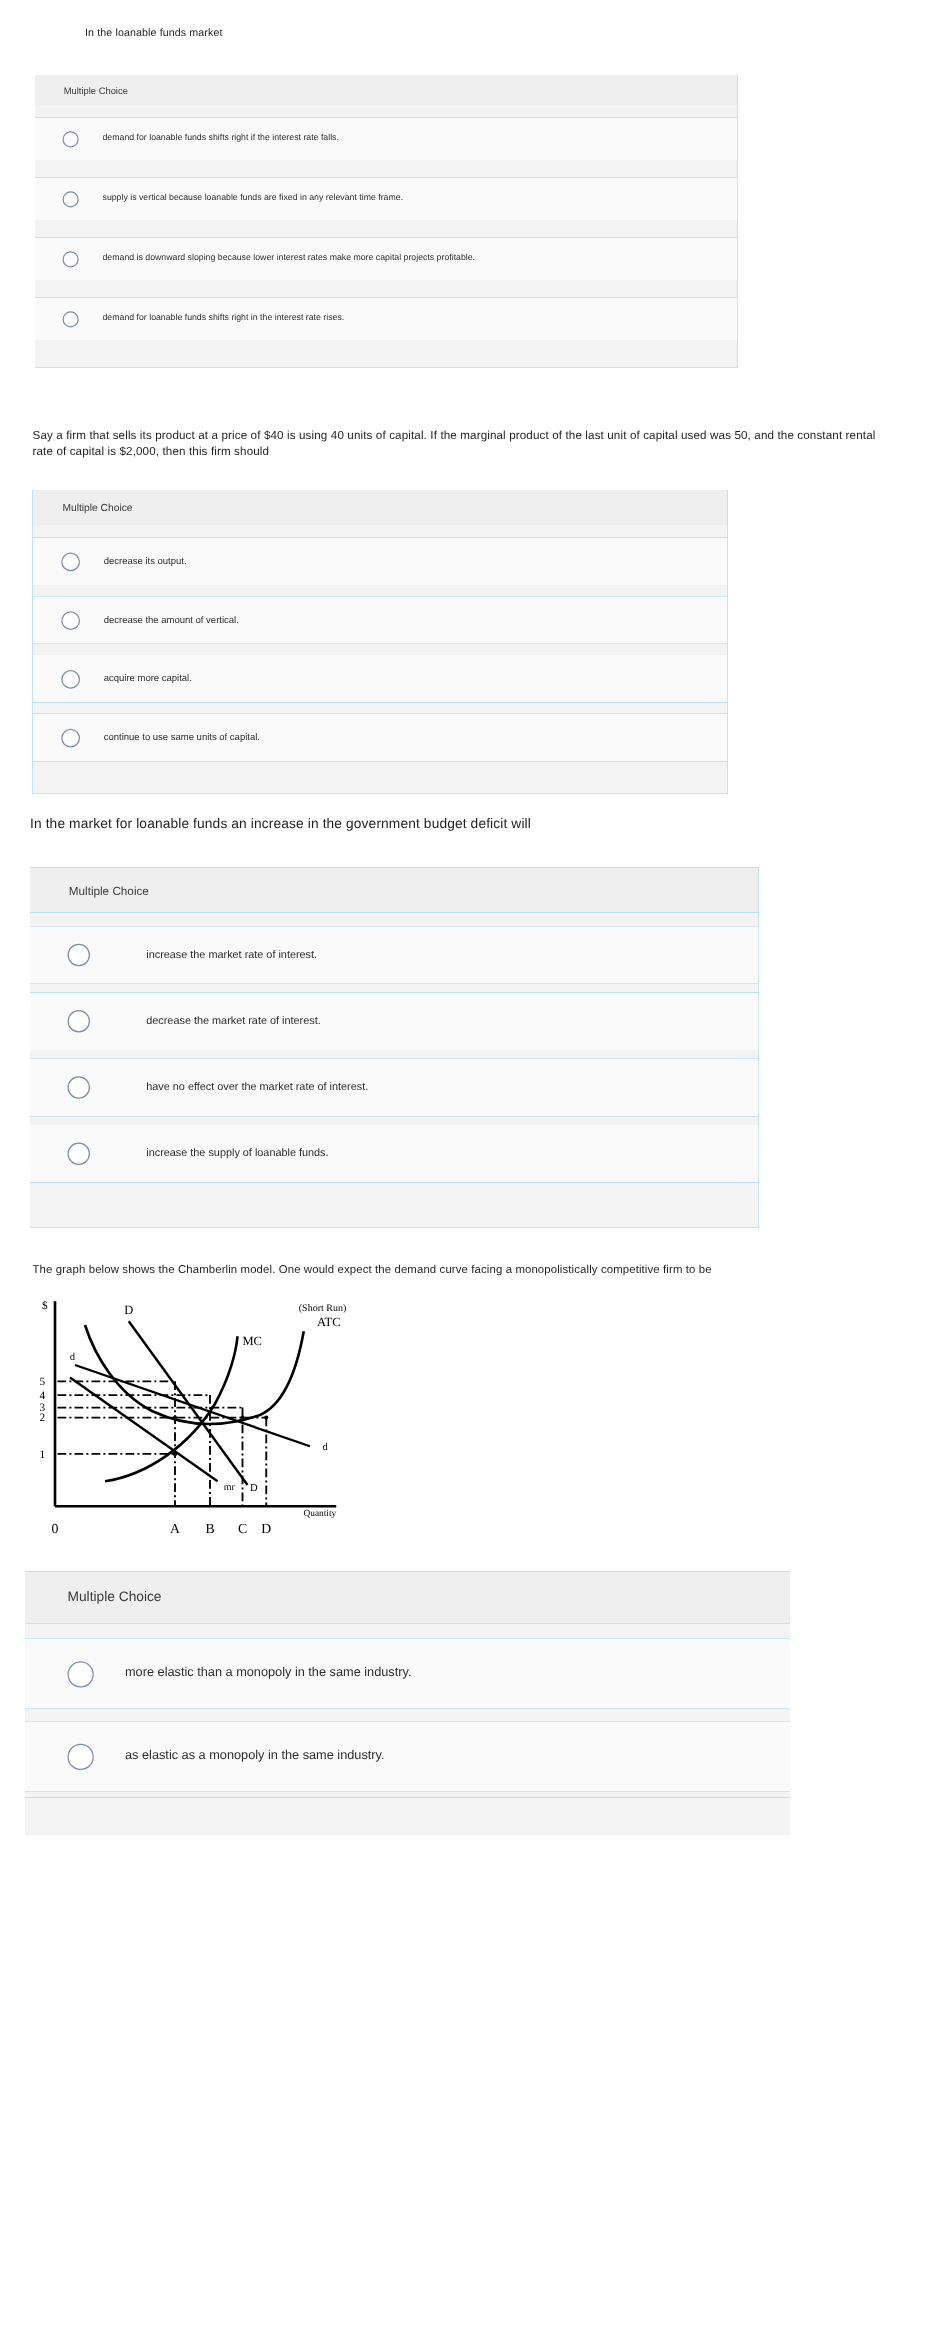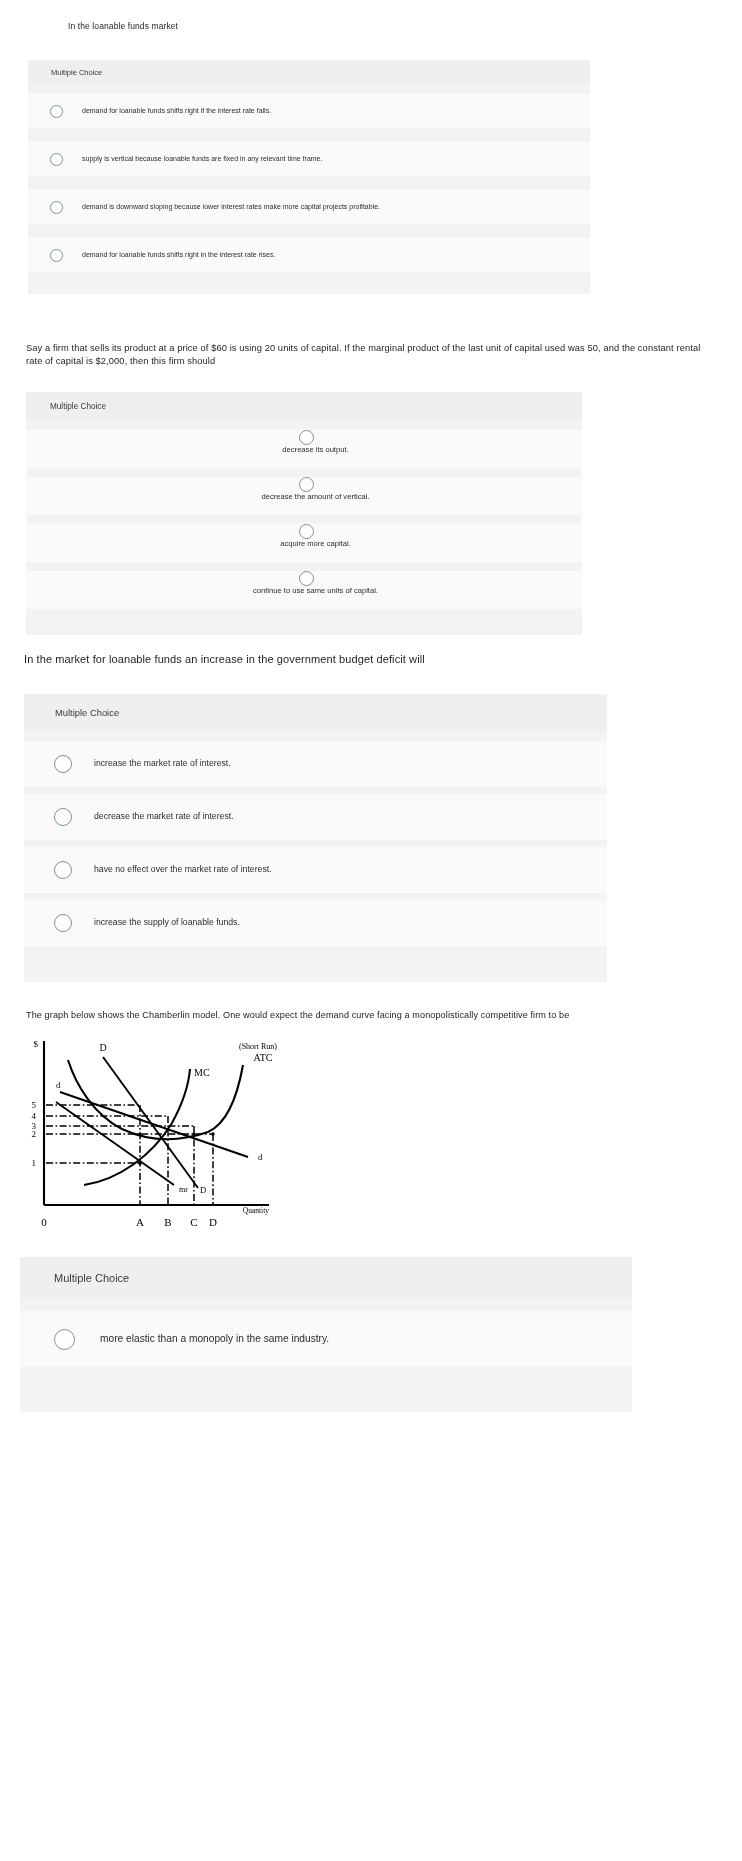--- a/index.html
+++ b/index.html
@@ -69,35 +69,35 @@
   #q1 .opt-label { font-size: 7px; }
   #q1 .opt-gap { height: 14px; }
   #q1 .card-pad { height: 22px; }
   #q1 .card-pad-top { height: 10px; }
 
   
   #q2 { left: 0; top: 342px; width: 742px; }
   #q2 .stem { left: 26px; top: 0px; position: absolute; width: 690px; font-size: 9.3px; }
   #q2 .card { position: absolute; left: 26px; top: 50px; width: 556px; }
   #q2 .card-header { height: 28px; padding-left: 24px; font-size: 8.2px; }
-  #q2 .option { height: 38px; padding-left: 23px; flex-direction: column; }
+  #q2 .option { height: 38px; padding-left: 23px; }
   #q2 .radio { width: 15px; height: 15px; margin-right: 19px; }
   #q2 .opt-label { font-size: 7.6px; }
   #q2 .opt-gap { height: 9px; }
   #q2 .card-pad { height: 26px; }
   #q2 .card-pad-top { height: 10px; }
 
   
   #q3 { left: 0; top: 652px; width: 742px; }
   #q3 .stem { left: 24px; top: 0px; position: absolute; font-size: 11px; }
   #q3 .card { position: absolute; left: 24px; top: 42px; width: 583px; }
   #q3 .card-header { height: 36px; padding-left: 31px; font-size: 9.4px; }
   #q3 .option { height: 46px; padding-left: 30px; }
   #q3 .radio { width: 18px; height: 18px; margin-right: 22px; }
-  #q3 .opt-label { font-size: 8.7px; }
+  #q3 .opt-label { font-size: 8.7px; margin-left: 23px; }
   #q3 .opt-gap { height: 7px; }
   #q3 .card-pad { height: 36px; }
   #q3 .card-pad-top { height: 11px; }
 
   
   #q4 { left: 0; top: 1009px; width: 742px; }
   #q4 .stem { left: 26px; top: 0px; position: absolute; font-size: 9.1px; }
   #q4 .card { position: absolute; left: 20px; top: 248px; width: 612px; }
   #q4 .card-header { height: 42px; padding-left: 34px; font-size: 11px; }
   #q4 .option { height: 56px; padding-left: 34px; }
@@ -144,21 +144,21 @@
       <div class="option">
         <span class="radio"></span>
         <span class="opt-label">demand for loanable funds shifts right in the interest rate rises.</span>
       </div>
     </div>
     <div class="card-pad"></div>
   </div>
 </div>
 
 <div class="qblock" id="q2">
-  <div class="stem">Say a firm that sells its product at a price of $60 is using 20 units of capital. If the marginal product of the last unit of capital used was 50, and the constant rental rate of capital is $2,000, then this firm should</div>
+  <div class="stem">Say a firm that sells its product at a price of $40 is using 40 units of capital. If the marginal product of the last unit of capital used was 50, and the constant rental rate of capital is $2,000, then this firm should</div>
   <div class="card">
     <div class="card-header">Multiple Choice</div>
     <div class="card-pad card-pad-top"></div>
     <div class="card-body">
       <div class="option">
         <span class="radio"></span>
         <span class="opt-label">decrease its output.</span>
       </div>
       <div class="opt-gap"></div>
       <div class="option">
@@ -278,17 +278,21 @@
   <div class="card">
     <div class="card-header">Multiple Choice</div>
     <div class="card-pad card-pad-top"></div>
     <div class="card-body">
       <div class="option">
         <span class="radio"></span>
         <span class="opt-label">more elastic than a monopoly in the same industry.</span>
       </div>
       <div class="opt-gap"></div>
       <div class="opt-gap"></div>
+      <div class="option">
+        <span class="radio"></span>
+        <span class="opt-label">as elastic as a monopoly in the same industry.</span>
+      </div>
       <div class="opt-gap"></div>
     </div>
     <div class="card-pad"></div>
   </div>
 </div>
 
 </body></html>

